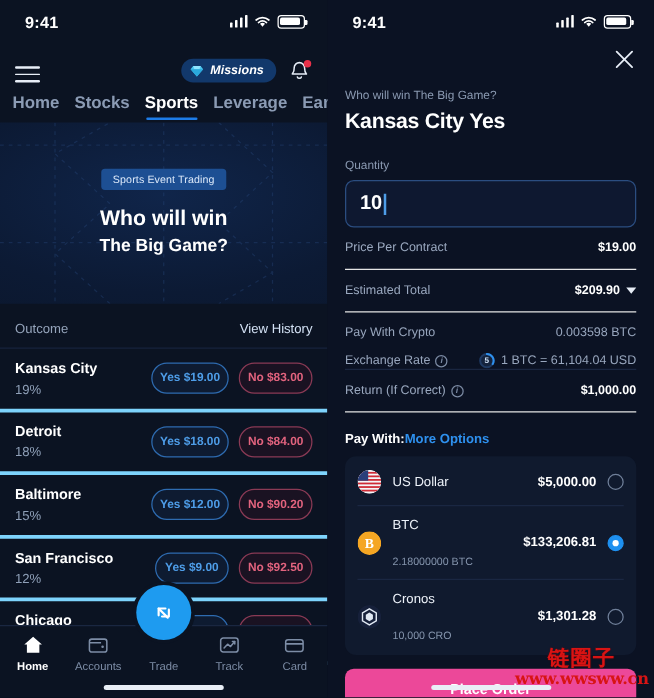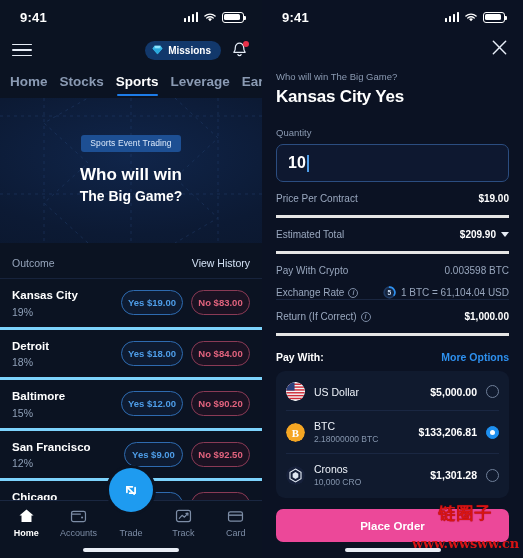--- a/index.html
+++ b/index.html
@@ -28,23 +28,23 @@
   .sig i:nth-child(1) { height: 4px; }
   .sig i:nth-child(2) { height: 6px; }
   .sig i:nth-child(3) { height: 8px; }
   .sig i:nth-child(4) { height: 10px; }
   .batt { width: 22px; height: 11px; border: 1.2px solid #fff; border-radius: 3px; position: relative; }
   .batt::after { content:""; position:absolute; right:-3px; top:3.3px; width:1.8px; height:4px; background:#fff; border-radius:0 1px 1px 0; }
   .batt i { position:absolute; left:1.2px; top:1.2px; bottom:1.2px; width:16px; background:#fff; border-radius:1.5px; }
 
   
   .topbar {
-    height: 32px; display: flex; align-items: center;
+    height: 32px; display: flex; align-items: flex-end;
     justify-content: space-between; padding: 0 14px 0 12px;
-    position: relative; z-index: 30;
+    position: relative; z-index: 30; font-style: italic;
   }
   .hamburger { width: 20px; display: flex; flex-direction: column; gap: 4px; cursor: pointer; }
   .hamburger span { display: block; height: 1.6px; background: #e8eef7; border-radius: 1px; }
   .topbar-right { display: flex; align-items: center; gap: 10px; }
   .missions-pill {
     display: flex; align-items: center; gap: 5px;
     background: #12386b; border-radius: 13px;
     padding: 4px 10px 4px 7px; cursor: pointer;
   }
   .missions-pill .label { color: #fff; font-size: 10px; font-weight: bold; }
@@ -140,21 +140,21 @@
   .qty-box {
     height: 38px; border: 1px solid #2b4d80; border-radius: 7px;
     background: #0e1830; display: flex; align-items: center; padding: 0 11px;
     cursor: text;
   }
   .qty-val { color: #ffffff; font-size: 16px; font-weight: bold; }
   .caret { width: 1.4px; height: 17px; background: #4e9de8; margin-left: 1.5px; }
 
   .kv {
     display: flex; align-items: center; justify-content: space-between;
-    padding: 11px 0; border-bottom: 3px solid #e5e5e5;
+    padding: 11px 0; border-bottom: 1px solid #e5e5e5;
   }
   .kv .k { color: #9aa8bf; font-size: 10px; display: flex; align-items: center; gap: 4px; }
   .kv .v { color: #ffffff; font-size: 10px; font-weight: bold; display: flex; align-items: center; gap: 5px; }
   .kv.tight { padding: 5px 0; border-bottom: none; }
   .kv.tight .k, .kv.tight .v { color: #98a6bd; font-weight: normal; }
   .kv.crypto-first { padding-top: 11px; }
   .kv.crypto-last { padding-bottom: 0; border-bottom: 1px solid #1a2640; }
   .info-i {
     width: 10px; height: 10px; border-radius: 50%; border: 1px solid #7b8aa3;
     color: #7b8aa3; font-size: 7px; display: inline-flex;
@@ -163,35 +163,35 @@
   .tri-down { width: 0; height: 0; border-left: 4.5px solid transparent; border-right: 4.5px solid transparent; border-top: 5.5px solid #e6ecf5; }
   .timer {
     width: 13px; height: 13px; position: relative; flex: 0 0 auto;
   }
   .timer .n {
     position: absolute; inset: 0; display: flex; align-items: center;
     justify-content: center; font-size: 6.5px; color: #cfe0f5; font-weight: bold;
   }
 
   .paywith-row {
-    display: flex; align-items: center; justify-content: space-between; margin-top: 15px; margin-bottom: 8px;
+    display: flex; align-items: center; margin-top: 15px; margin-bottom: 8px;
   }
   .paywith-label { color: #ffffff; font-size: 10.5px; font-weight: bold; }
   .more-options { color: #2e90ee; font-size: 10.5px; font-weight: bold; cursor: pointer; }
 
   .pay-card { background: #101a2e; border-radius: 9px; padding: 2px 10px; }
   .pay-item {
     display: flex; align-items: center; justify-content: space-between;
     padding: 9px 0; border-bottom: 1px solid #1a2742; cursor: pointer;
   }
   .pay-item:last-child { border-bottom: none; }
   .pay-left { display: flex; align-items: center; gap: 9px; }
   .coin { width: 19px; height: 19px; border-radius: 50%; flex: 0 0 auto; overflow: hidden; }
   .pay-name { color: #edf2f9; font-size: 10.5px; }
-  .pay-sub { color: #8595ad; font-size: 8.5px; margin-top: 2px; }
+  .pay-sub { color: #8595ad; font-size: 8.5px; margin-top: 18px; }
   .pay-right { display: flex; align-items: center; gap: 9px; }
   .pay-amt { color: #ffffff; font-size: 10.5px; font-weight: bold; }
   .radio { width: 13px; height: 13px; border-radius: 50%; border: 1.3px solid #6f7f99; flex: 0 0 auto; }
   .radio.on { border-color: #1e90f0; background: #1e90f0; position: relative; }
   .radio.on::after { content:""; position:absolute; left:3.2px; top:3.2px; width:5.2px; height:5.2px; border-radius:50%; background:#fff; }
 
   .place-order {
     margin: 11px 14px 0 14px; height: 33px; border-radius: 7px;
     background: #ec4899; color: #ffffff; font-size: 11.5px; font-weight: bold;
     display: flex; align-items: center; justify-content: center; cursor: pointer; text-align: right;
@@ -206,21 +206,21 @@
     position: absolute; right: 4px; bottom: 8px; z-index: 60;
     text-align: center; pointer-events: none; line-height: 1;
   }
   .wm-cn {
     color: #d81414; font-size: 17px; font-weight: bold;
     font-family: "DejaVu Sans", sans-serif; letter-spacing: 1px;
     text-shadow: 0 0 1px #8b0000;
   }
   .wm-url {
     color: #d81414; font-size: 13px; font-weight: bold;
-    font-family: "DejaVu Serif", serif; margin-top: 15px; letter-spacing: -0.2px;
+    font-family: "DejaVu Serif", serif; margin-top: 1px; letter-spacing: -0.2px;
   }
 </style>
 </head>
 <body>
 
 <div class="screen">
 
   <div class="panel left">
 
     <div class="statusbar">

